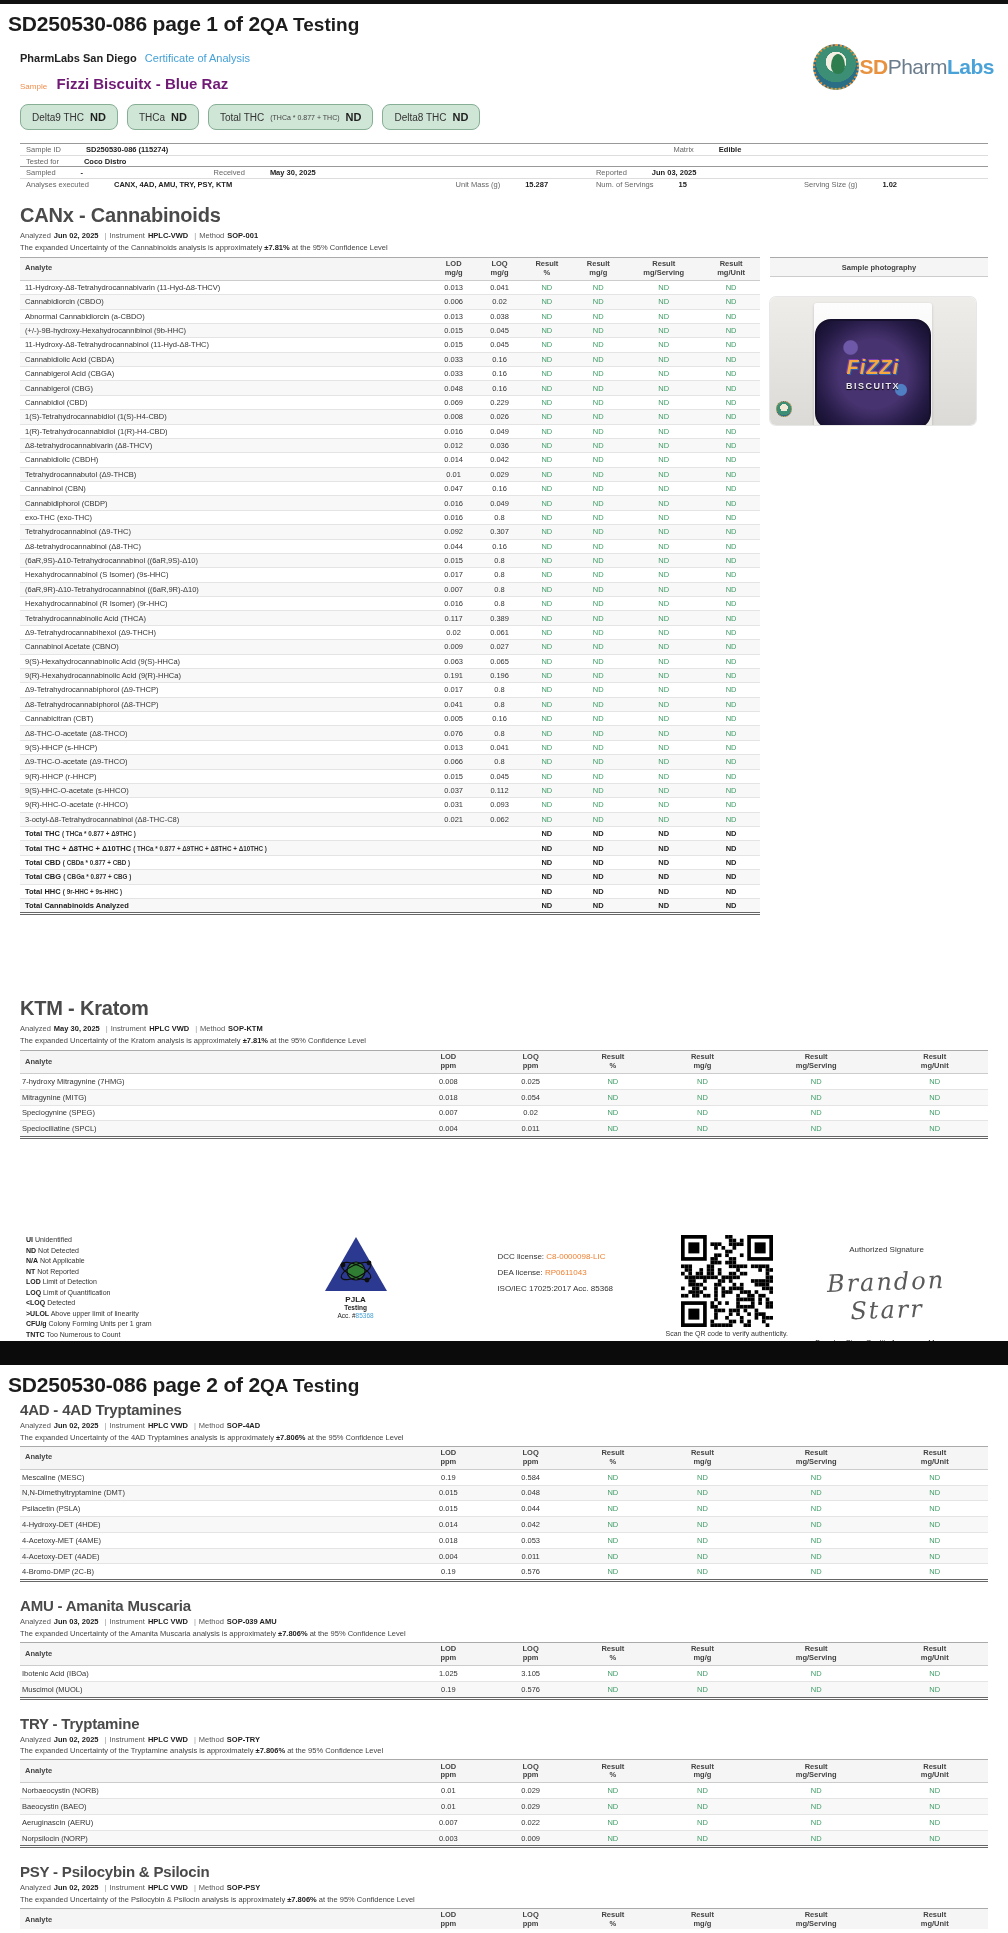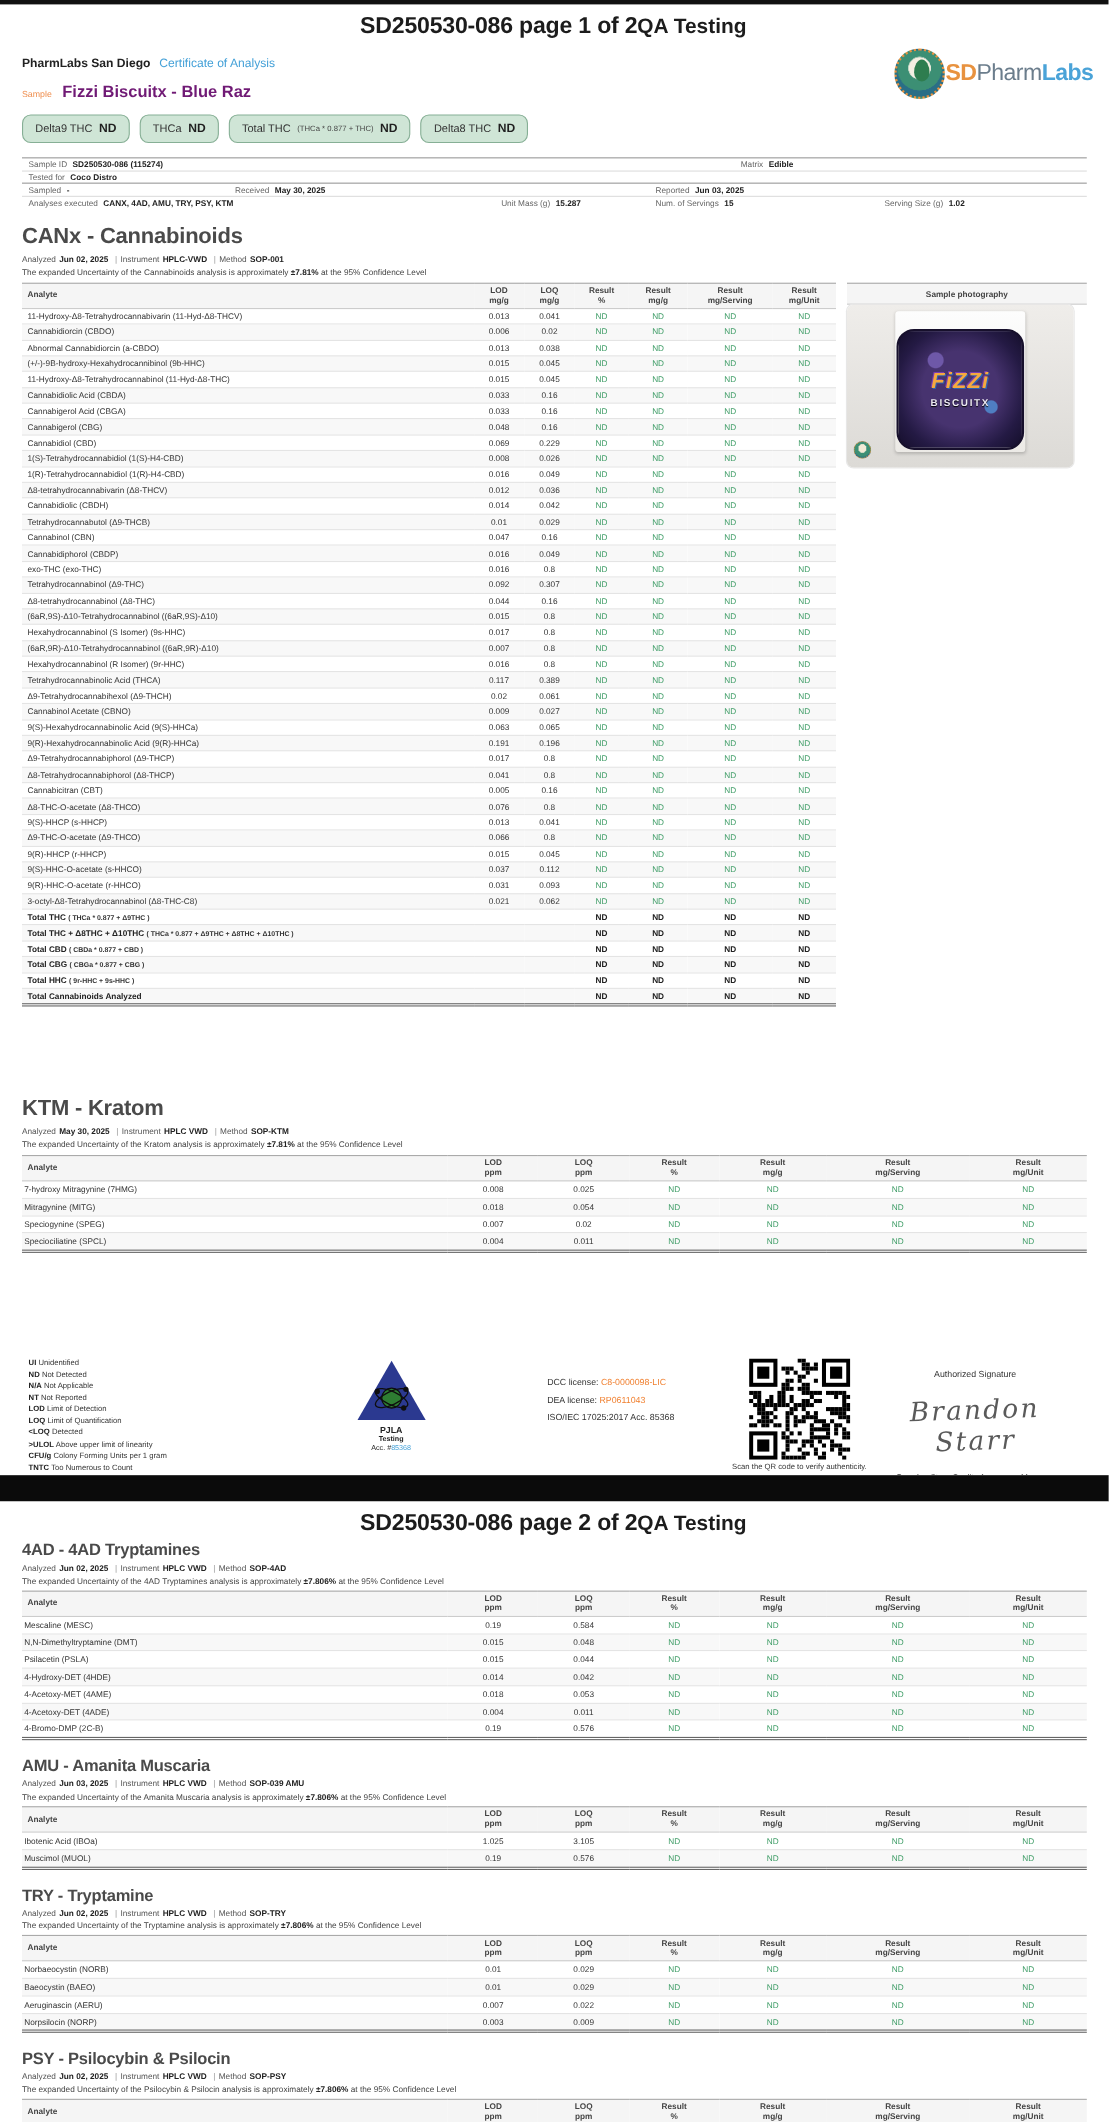--- a/index.html
+++ b/index.html
@@ -6,21 +6,21 @@
     --nd-green:#3f9d67; --accent-blue:#45a1d8; --accent-orange:#ef8e4e;
     --badge-bg:#cfe5d6; --badge-border:#86af95; --ink:#1c1c1c;
   }
   *{box-sizing:border-box;}
   body{margin:0;width:1008px;background:#fff;font-family:"Liberation Sans",sans-serif;color:#333;}
   .topstrip{height:4px;background:#111;}
   .page1{height:1341px;overflow:hidden;position:relative;background:#fff;}
   .divider{height:24px;background:#0b0b0b;}
   .page2{height:564px;overflow:hidden;background:#fff;}
 
-  .hdr{display:flex;justify-content:center;align-items:baseline;padding:8px 10px 0 8px;}
+  .hdr{display:flex;justify-content:flex-start;align-items:baseline;padding:8px 10px 0 8px;}
   .hdr-title{font-size:21px;font-weight:bold;color:var(--ink);letter-spacing:-0.2px;}
   .hdr-qa{font-size:19px;font-weight:bold;color:var(--ink);}
 
   .logo-wrap{position:absolute;top:44px;right:14px;display:flex;align-items:center;gap:0;}
   .logo-circle{width:46px;height:46px;border-radius:50%;border:2px dotted #e8923f;position:relative;overflow:hidden;background:radial-gradient(circle at 50% 38%, #f4efe2 0 30%, #3c8f74 31% 60%, #2a6e86 61%);}
   .logo-circle .leaf{position:absolute;width:14px;height:20px;background:#2e7d4f;border-radius:50% 50% 50% 50%/60% 60% 40% 40%;top:8px;left:16px;}
   .logo-text{font-size:21px;font-weight:bold;letter-spacing:-0.5px;}
   .logo-sd{color:#e8923f;}
   .logo-pharm{color:#6b7d8c;font-weight:normal;}
   .logo-labs{color:#4aa3d8;}
@@ -35,37 +35,37 @@
   .badges{display:flex;gap:9px;padding:11px 0 0 20px;}
   .badge{background:var(--badge-bg);border:1.5px solid var(--badge-border);border-radius:8px;padding:4px 11px;font-size:10px;color:#333;display:flex;align-items:center;gap:6px;height:26px;}
   .badge .sub{font-size:7px;color:#444;}
   .badge .val{font-weight:bold;font-size:11px;color:#1f1f1f;}
 
   .info{margin:13px 20px 0 20px;border-top:1.5px solid #999;font-size:7.5px;color:#555;}
   .info-row{position:relative;height:11.5px;line-height:11.5px;border-bottom:1px solid #ddd;padding-left:6px;}
   .info-row.r2{border-bottom:1.5px solid #999;}
   .info-row.r4{border-bottom:none;}
   .il{color:#666;margin-right:5px;}
-  .iv{font-weight:bold;color:#222;}
+  .iv{font-weight:bold;color:#222;margin-left:20px;}
   .abs{position:absolute;top:0;}
 
   .analysis{margin:14px 20px 0 20px;}
   .sec-title{font-size:20px;font-weight:bold;color:#4a4a4a;letter-spacing:-0.2px;}
   .page2 .sec-title{font-size:15px;}
   .sec-meta{font-size:7.5px;color:#555;margin-top:4px;}
   .sec-meta .mv{font-weight:bold;color:#222;margin:0 3px 0 3px;}
   .sec-meta .msep{color:#999;margin:0 3px;}
   .sec-unc{font-size:7.5px;color:#444;margin-top:2.5px;}
   .sec-unc b{color:#222;}
 
   .canx-body{display:flex;margin-top:5px;align-items:flex-start;}
   .canx-table{flex:1;min-width:0;}
   .photo-panel{width:218px;margin-left:10px;flex:none;}
   .photo-header{height:20px;line-height:20px;background:#f5f5f5;border-top:1px solid #aaa;border-bottom:1px solid #ccc;text-align:center;font-size:7.5px;font-weight:bold;color:#444;}
-  .photo-frame{margin-top:0;width:206px;height:148px;border-radius:6px;background:linear-gradient(#efedea,#dcdad6);box-shadow:0 0 0 1px #e7e7e7;position:relative;overflow:hidden;padding-left:36px;}
+  .photo-frame{margin-top:20px;width:206px;height:128px;border-radius:6px;background:linear-gradient(#efedea,#dcdad6);box-shadow:0 0 0 1px #e7e7e7;position:relative;overflow:hidden;padding-left:36px;}
   .photo-card{position:absolute;left:50%;top:6px;transform:translateX(-50%);width:118px;height:128px;background:linear-gradient(#fdfdfd,#eceae6);border-radius:3px;box-shadow:0 1px 3px rgba(0,0,0,.18);}
   .bag{position:absolute;left:50%;top:22px;transform:translateX(-50%);width:116px;height:110px;border-radius:16px;background:radial-gradient(circle at 30% 25%,#6e58a8 0 6%,transparent 7%),radial-gradient(circle at 75% 65%,#4f7ec2 0 5%,transparent 6%),radial-gradient(circle at 50% 50%,#47336f 0 45%,#241a44 75%,#140e2a 100%);border:2px solid #17102c;display:flex;flex-direction:column;align-items:center;justify-content:center;}
   .bag-title{font-size:20px;font-weight:bold;font-style:italic;color:#f5a93f;text-shadow:1px 1px 0 #2e63b0,-1px -1px 0 #7b3fb0;letter-spacing:1px;}
   .bag-sub{font-size:9px;font-weight:bold;color:#ece8f2;letter-spacing:1.5px;margin-top:2px;text-shadow:0 1px 1px #000;}
   .photo-watermark{position:absolute;left:6px;bottom:8px;width:16px;height:16px;border-radius:50%;border:1px dotted #e8923f;background:radial-gradient(circle at 50% 40%,#f2ead6 0 35%,#3c8f74 36% 70%,#2a6e86 71%);}
 
   table.tbl{width:100%;border-collapse:collapse;font-size:7.5px;color:#333;table-layout:fixed;}
   .tbl thead th{background:#f5f5f5;font-weight:bold;color:#444;padding:2.5px 2px;border-top:1px solid #aaa;border-bottom:1px solid #ccc;text-align:center;line-height:1.15;}
   .tbl th.analyte,.tbl td.analyte{text-align:left;padding-left:5px;}
   .tbl tbody td{padding:2.2px 2px;border-bottom:1px solid #e4e4e4;text-align:center;white-space:nowrap;overflow:hidden;}

